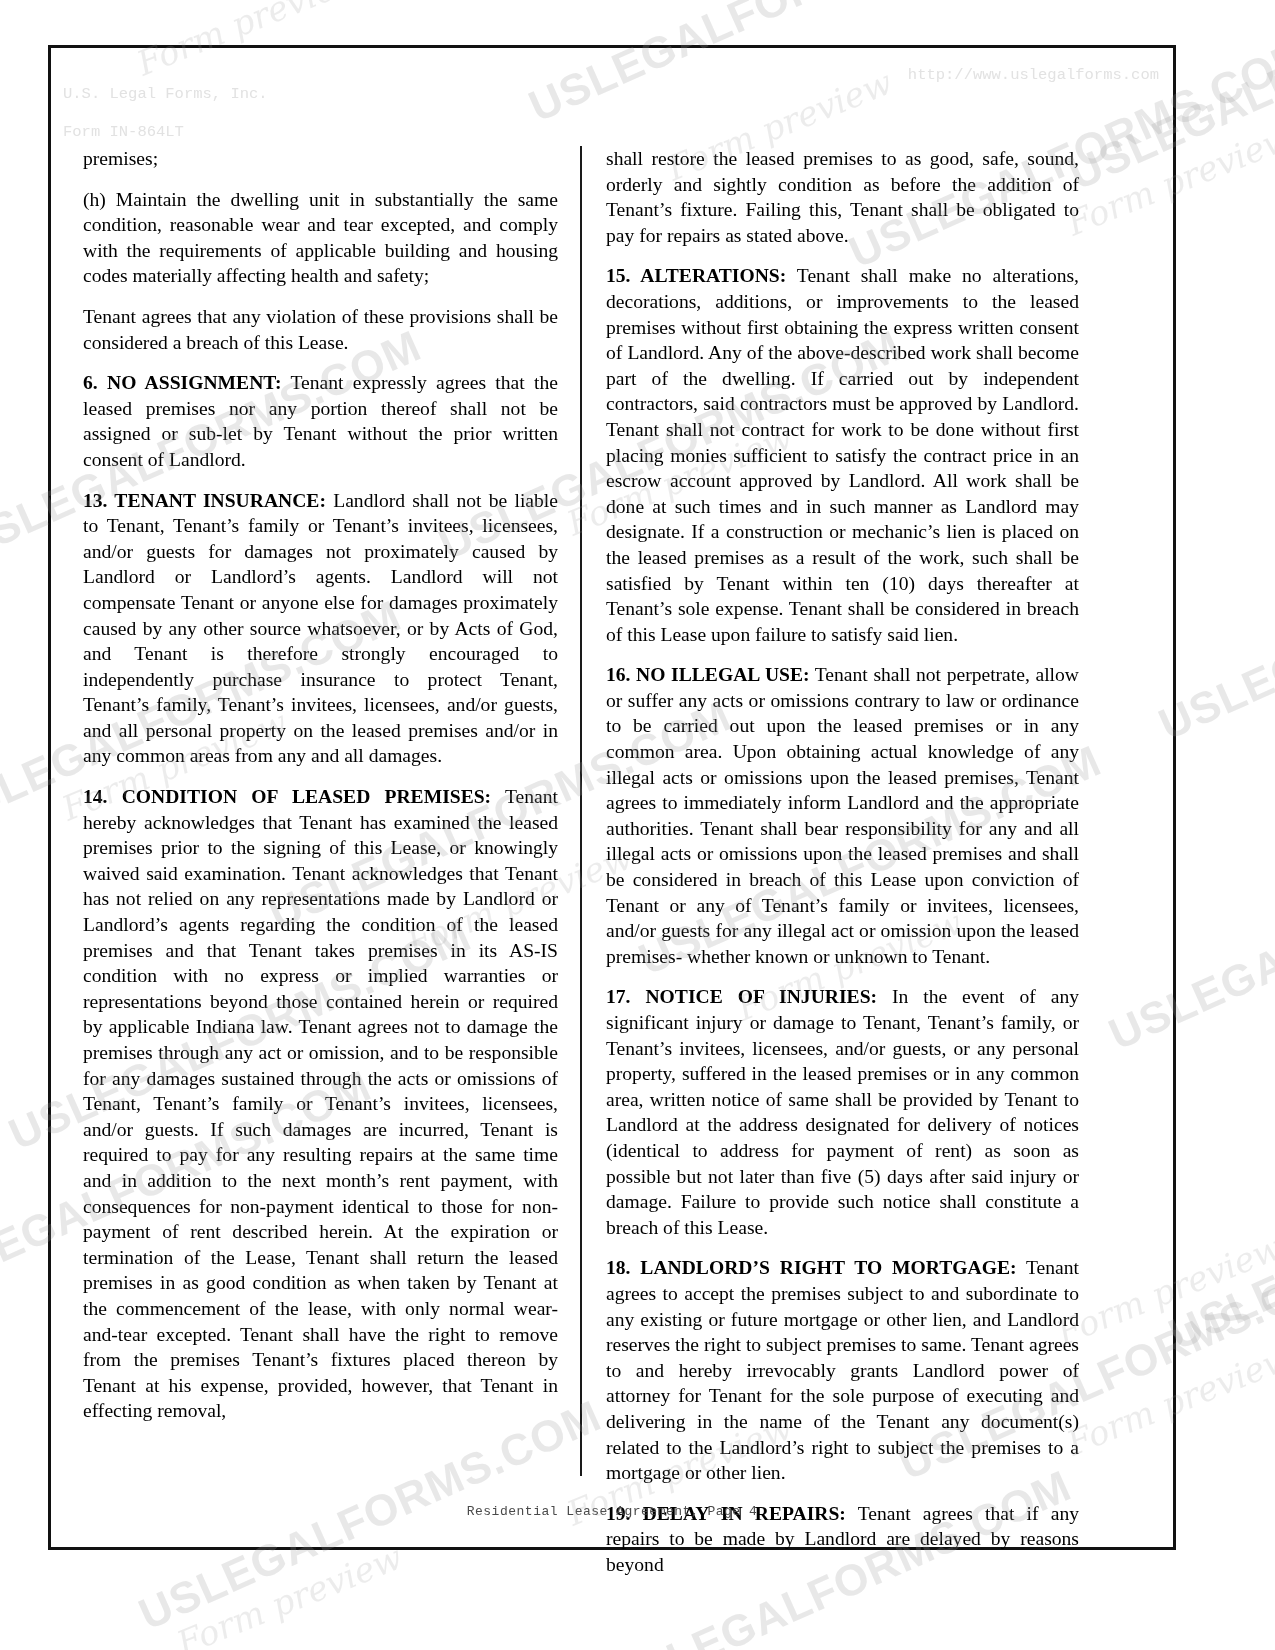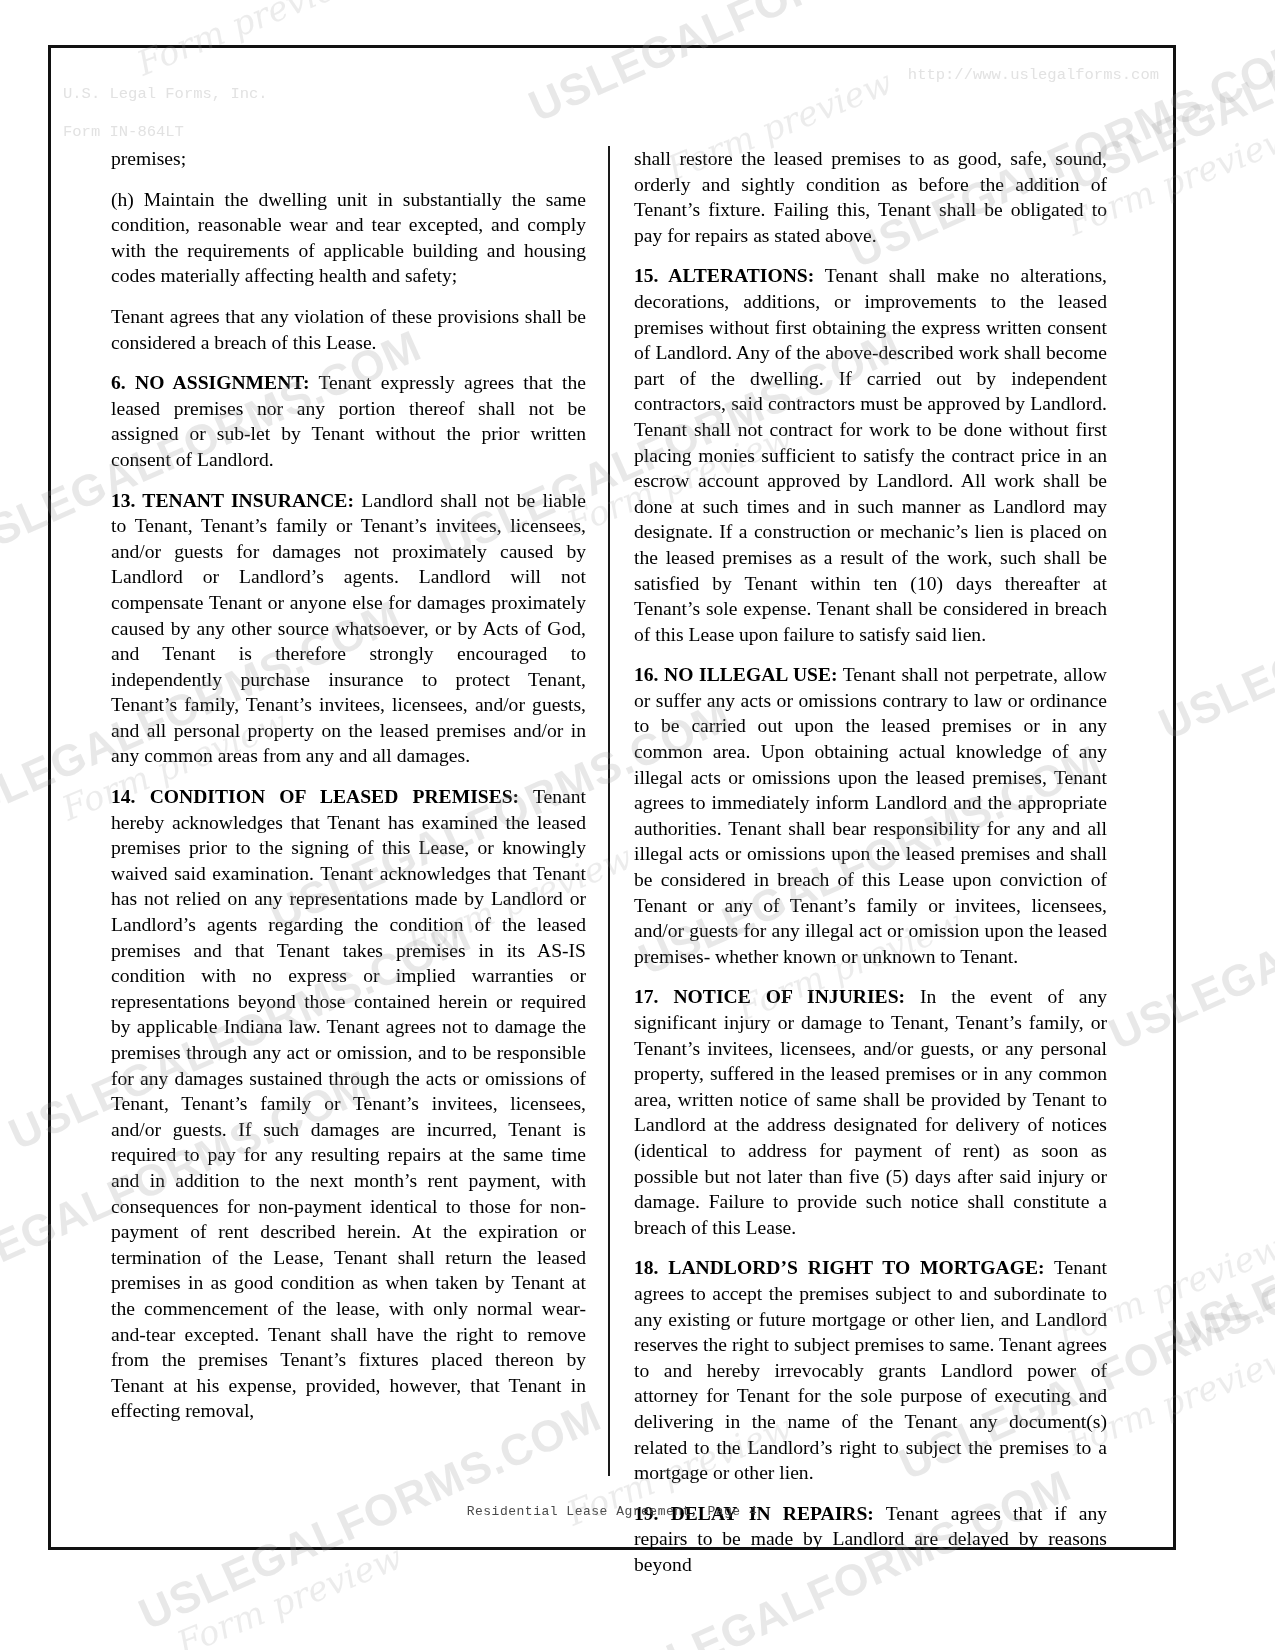--- a/index.html
+++ b/index.html
@@ -65,21 +65,21 @@
     line-height: 19px;
     color: #e2e2e2;
     z-index: 2;
   }
   #doc-header .left { white-space: pre-line; }
   #doc-header .right { padding-top: 0px; margin-left: 48px; }
 
   
   #doc-body {
     position: absolute;
-    left: 60px; top: 98px;
+    left: 32px; top: 98px;
     width: 1040px;
     height: 1330px;
     display: flex;
     z-index: 2;
   }
   .column {
     width: 497px;
     font-size: 19.6px;
     line-height: 25.6px;
     text-align: justify;

